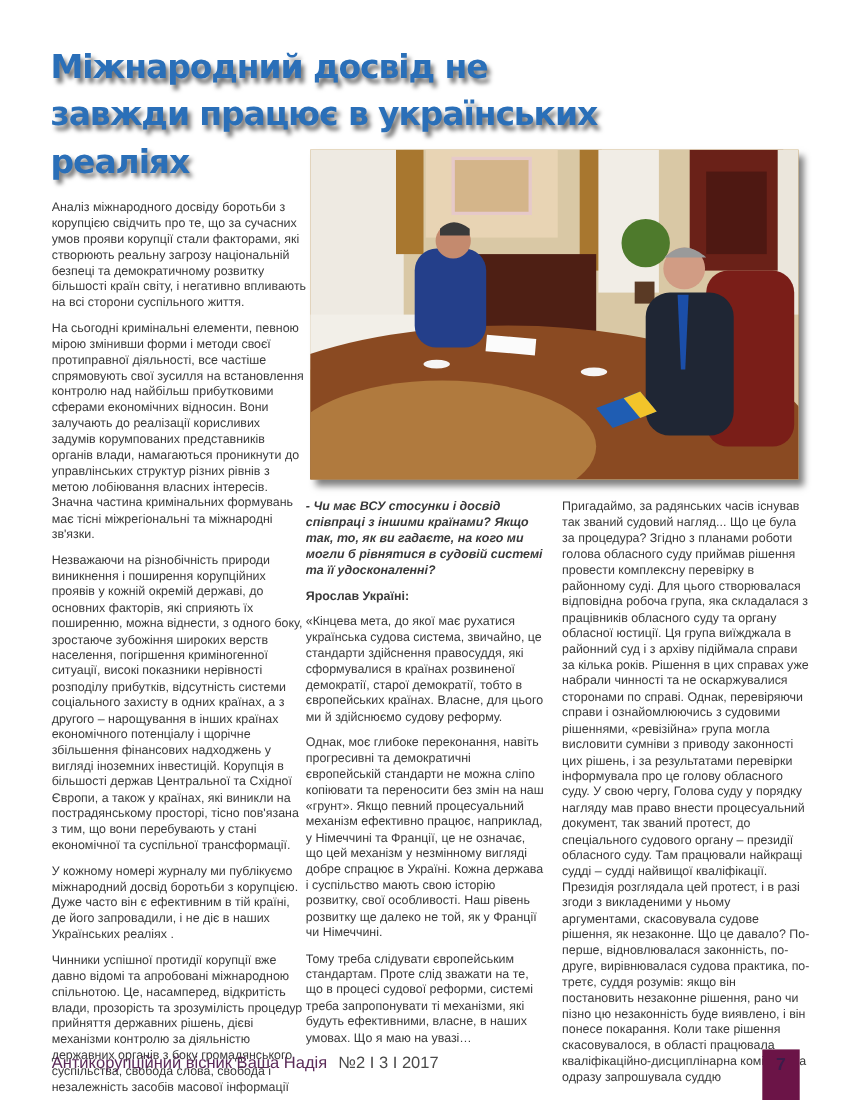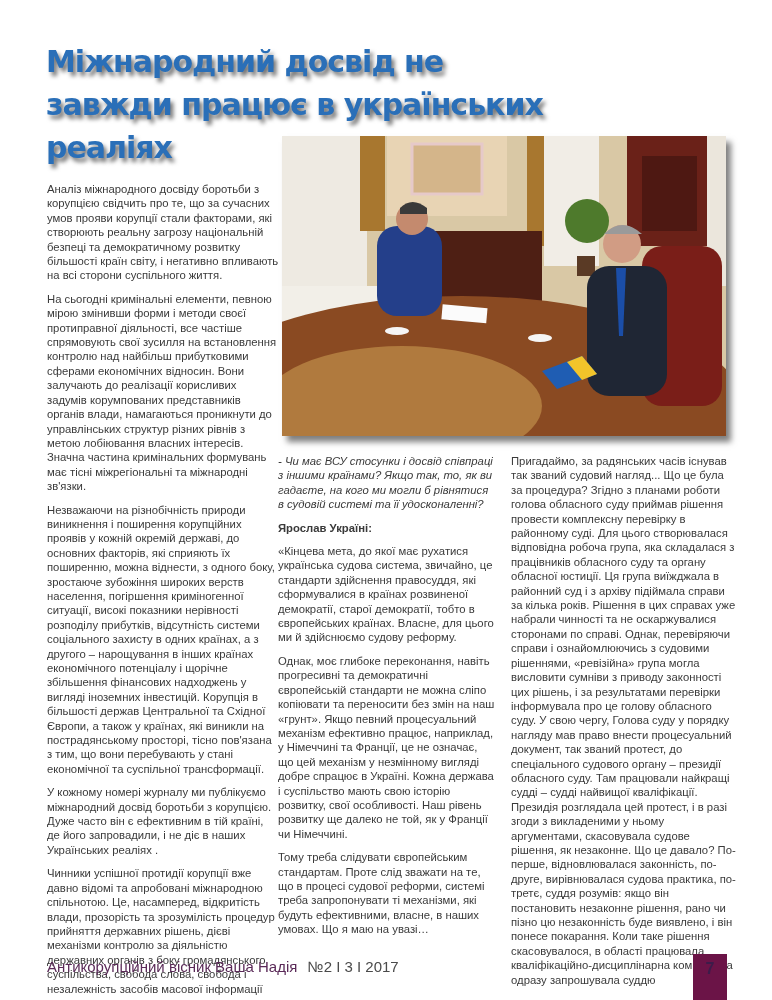--- a/index.html
+++ b/index.html
@@ -16,21 +16,21 @@
     .photo {
       position: absolute; left: 282px; top: 136px; width: 444px; height: 300px;
       box-shadow: 5px 6px 6px rgba(0,0,0,0.5);
       overflow: hidden; background: #c8a46a;
     }
     .col { position: absolute; font-size: 11.3px; line-height: 14.4px; color: #3a3a3a; }
     .col p { margin: 0 0 9px 0; }
     .col1 { left: 47px; top: 182px; width: 232px; }
     .col2 { left: 278px; top: 454px; width: 218px; }
     .col3 { left: 511px; top: 454px; width: 225px; }
-    .q { font-weight: normal; font-style: italic; }
+    .q { font-weight: bold; font-style: italic; }
     .speaker { font-weight: bold; }
     .footer {
       position: absolute; left: 47px; top: 958px; font-size: 15px; color: #5a2a58;
     }
     .footer .issue { color: #4a4a4a; margin-left: 6px; }
     .pagebox {
       position: absolute; left: 693px; top: 954px; width: 34px; height: 46px;
       background: #6b1447; color: #3c1c4a; font-weight: bold; font-size: 16px;
       text-align: center; line-height: 30px;
     }

